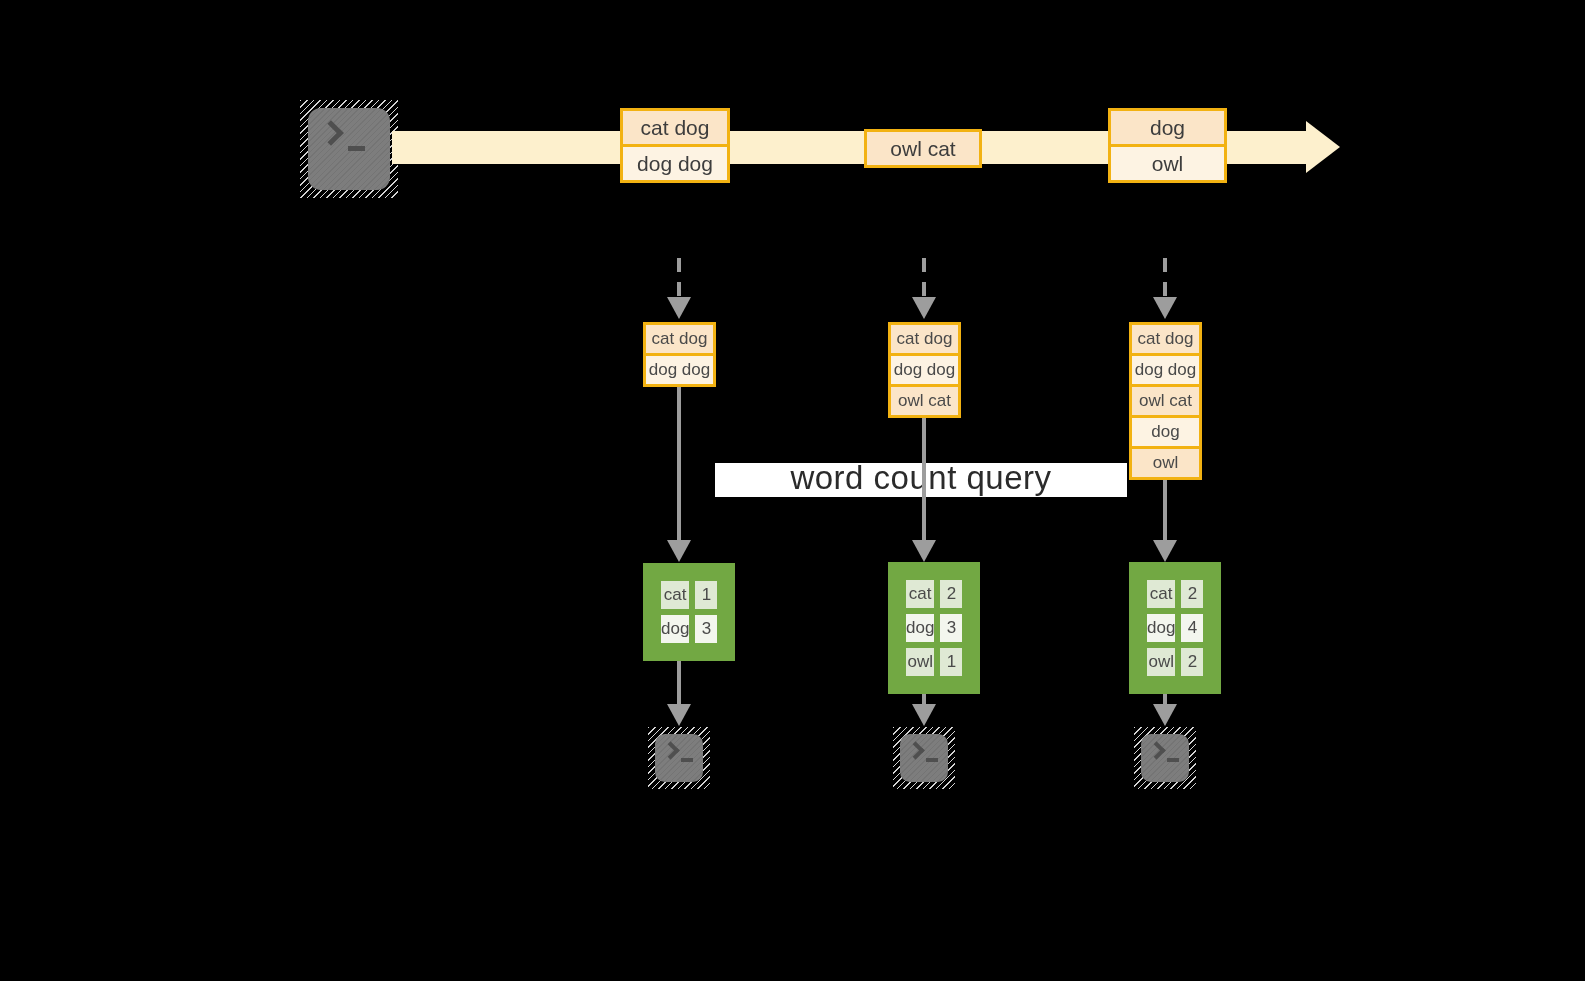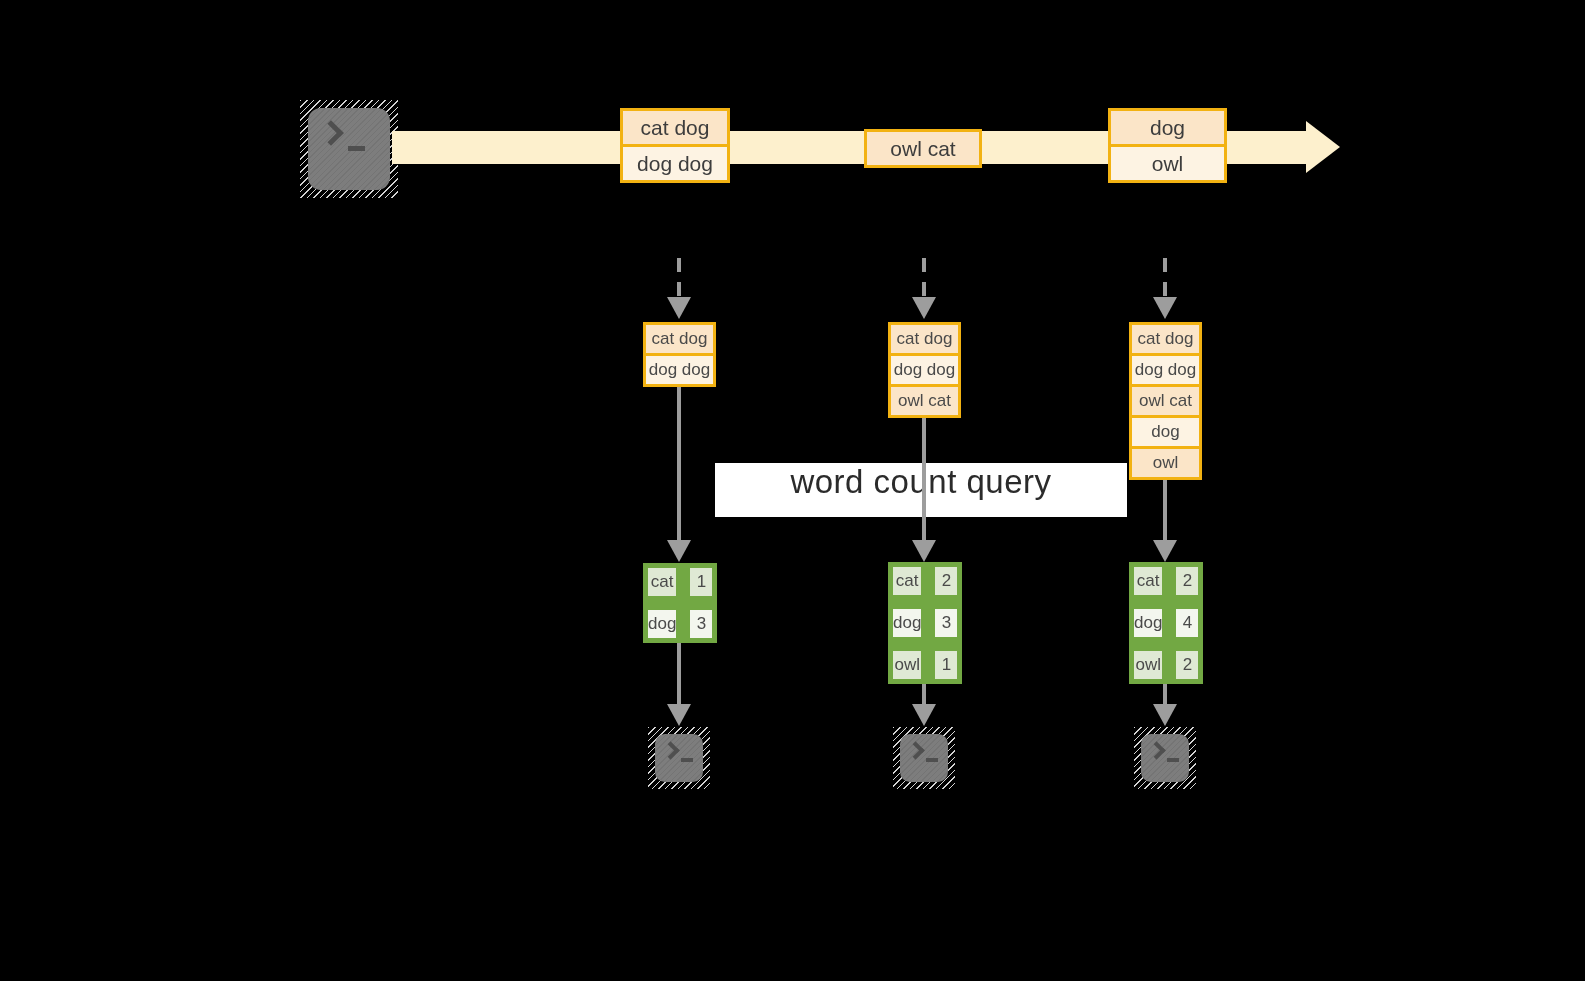--- a/index.html
+++ b/index.html
@@ -52,27 +52,27 @@
   
   .stack{position:absolute;box-sizing:border-box;width:73px;background:#f2b212;padding:3px;
          display:flex;flex-direction:column;gap:3px;z-index:3;}
   .stack-cell{height:28px;display:flex;align-items:center;justify-content:center;
               font-size:17px;color:#4a4a4a;white-space:nowrap;}
   .stack-cell:nth-child(odd){background:#fbe5c8;}
   .stack-cell:nth-child(even){background:#fdf3e3;}
   .st1{left:624px;top:322px;} .st2{left:869px;top:322px;} .st3{left:1110px;top:322px;}
 
   
-  .query-band{position:absolute;left:696px;top:463px;width:412px;height:54px;background:#ffffff;z-index:1;
-              display:flex;align-items:flex-start;justify-content:center;}
+  .query-band{position:absolute;left:696px;top:463px;width:412px;height:34px;background:#ffffff;z-index:1;
+              display:flex;align-items:flex-end;justify-content:center;}
   .query-text{font-size:33px;font-weight:300;color:#2b2b2b;letter-spacing:.5px;white-space:nowrap;}
 
   
-  .wtable{position:absolute;box-sizing:border-box;width:74px;background:#72a843;padding:5px;
-          display:grid;grid-template-columns:1fr 22px;gap:14px;z-index:3;}
+  .wtable{position:absolute;box-sizing:border-box;width:92px;background:#72a843;padding:18px;
+          display:grid;grid-template-columns:1fr 22px;gap:6px;z-index:3;}
   .wcell{height:28px;display:flex;align-items:center;justify-content:center;font-size:17px;color:#4a4a4a;}
   .gdark{background:#dfe9d4;} .glight{background:#f3f6ee;}
   .tb1{left:624px;top:563px;} .tb2{left:869px;top:562px;} .tb3{left:1110px;top:562px;}
 </style>
 </head>
 <body>
 
 <div class="canvas">
 
   <div class="term term-big">

